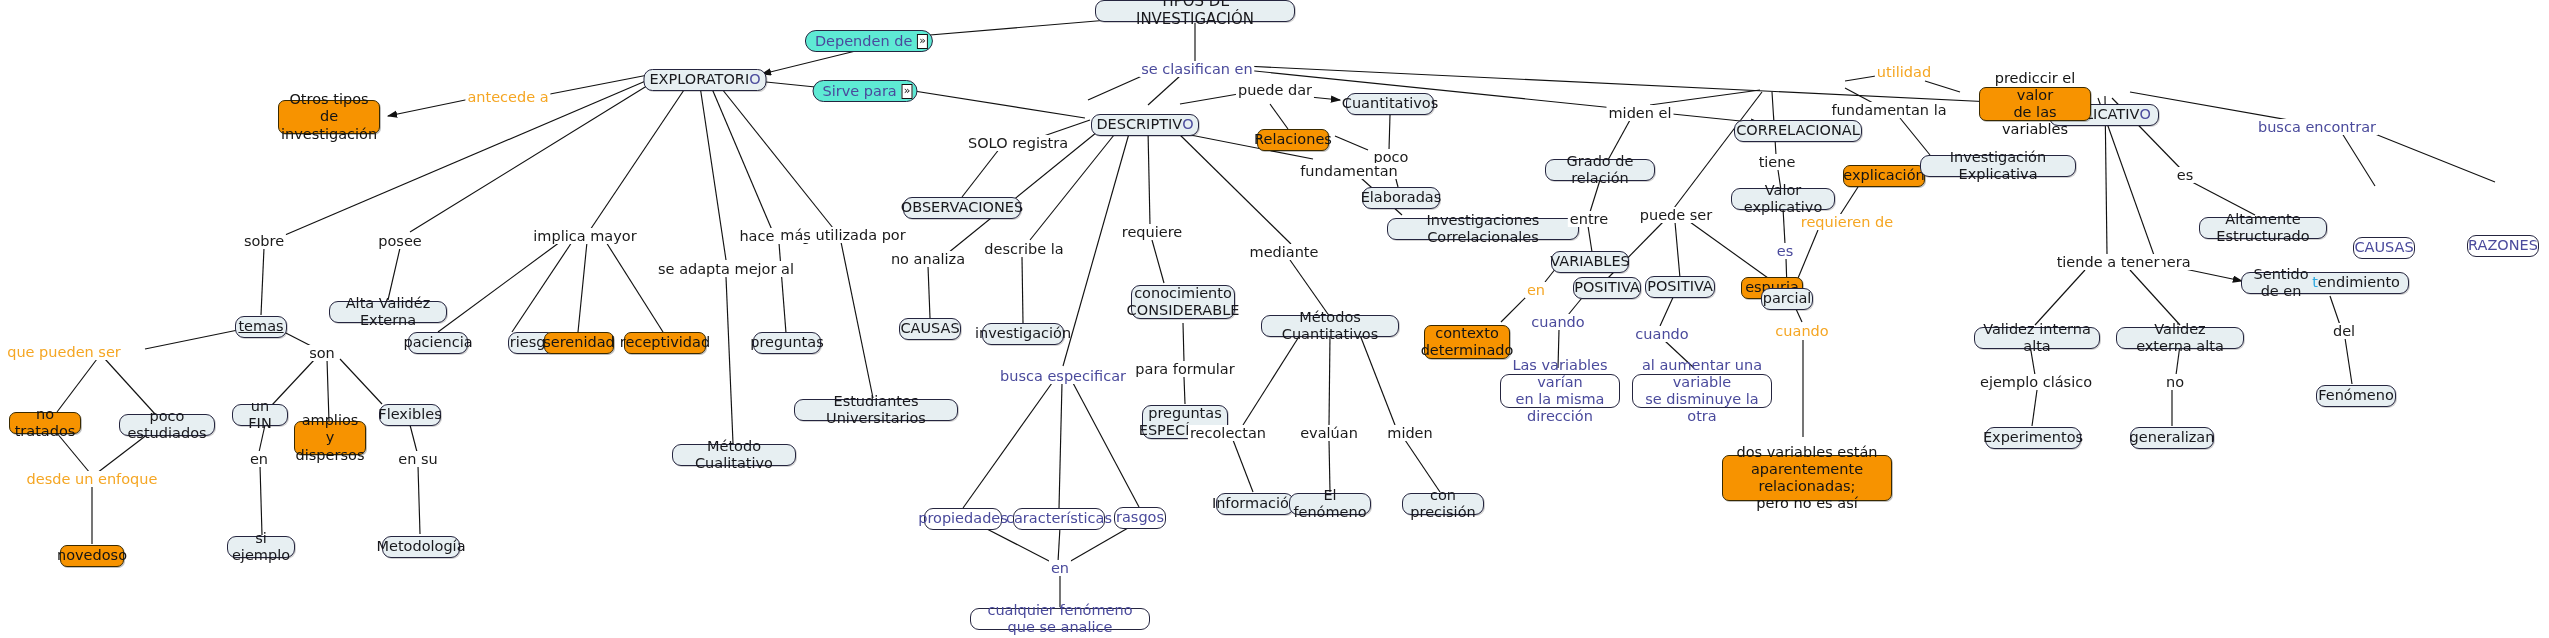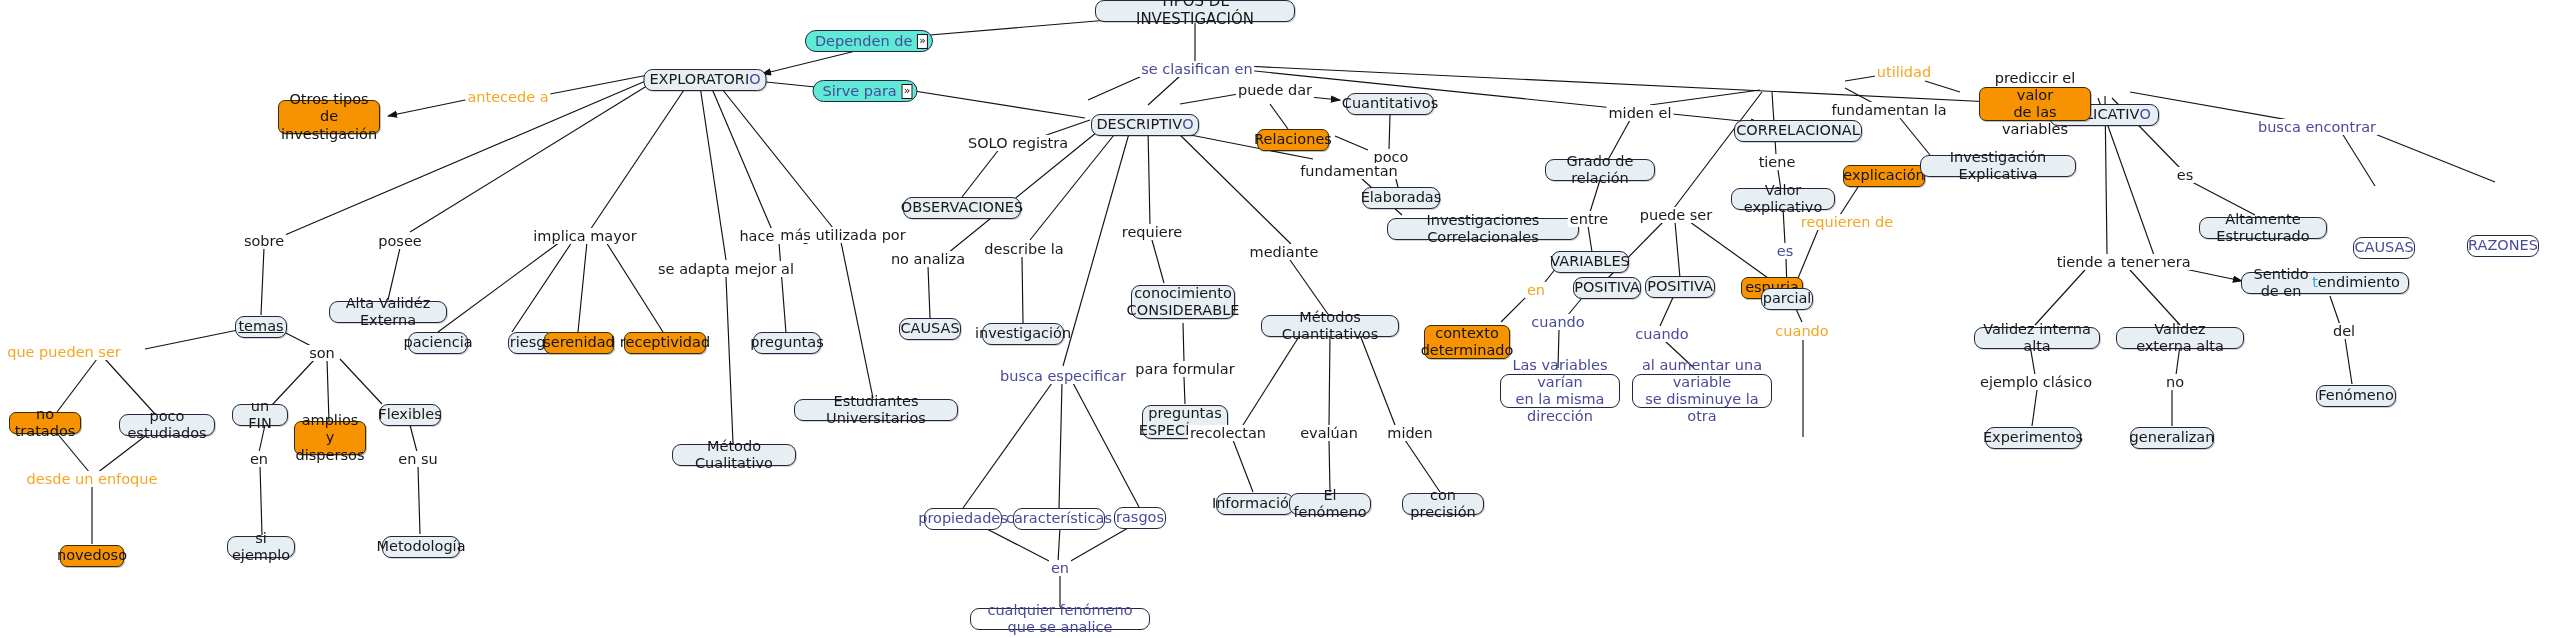--- a/index.html
+++ b/index.html
@@ -334,20 +334,23 @@
 
   <div class="node concept" style="left:1600px;top:170px;width:110px;height:22px;">Grado de relación</div>
   <div class="node concept" style="left:1590px;top:262px;width:78px;height:22px;">VARIABLES</div>
   <div class="node concept" style="left:1607px;top:288px;width:68px;height:22px;">POSITIVA</div>
   <div class="node concept" style="left:1680px;top:287px;width:70px;height:22px;">POSITIVA</div>
   <div class="node orange" style="left:1772px;top:288px;width:62px;height:22px;">espuria</div>
   <div class="node whitebox" style="left:1560px;top:391px;width:120px;height:34px;">Las variables varían
 en la misma dirección</div>
   <div class="node whitebox" style="left:1702px;top:391px;width:140px;height:34px;">al aumentar una variable
 se disminuye la otra</div>
+  <div class="node orange" style="left:1807px;top:478px;width:170px;height:46px;">dos variables están
+aparentemente relacionadas;
+pero no es así</div>
   <div class="node concept" style="left:1783px;top:199px;width:104px;height:22px;">Valor explicativo</div>
   <div class="node concept" style="left:1787px;top:299px;width:52px;height:22px;">parcial</div>
   <div class="node orange" style="left:1884px;top:176px;width:82px;height:22px;">explicación</div>
   <div class="node concept" style="left:1998px;top:166px;width:156px;height:22px;">Investigación Explicativa</div>
   <div class="node orange" style="left:2035px;top:104px;width:112px;height:34px;">prediccir el valor
 de las variables</div>
 
   <div class="node concept" style="left:2263px;top:228px;width:128px;height:22px;">Altamente Estructurado</div>
   <div class="node whitebox" style="left:2384px;top:248px;width:62px;height:22px;">CAUSAS</div>
   <div class="node whitebox" style="left:2503px;top:246px;width:72px;height:22px;">RAZONES</div>

